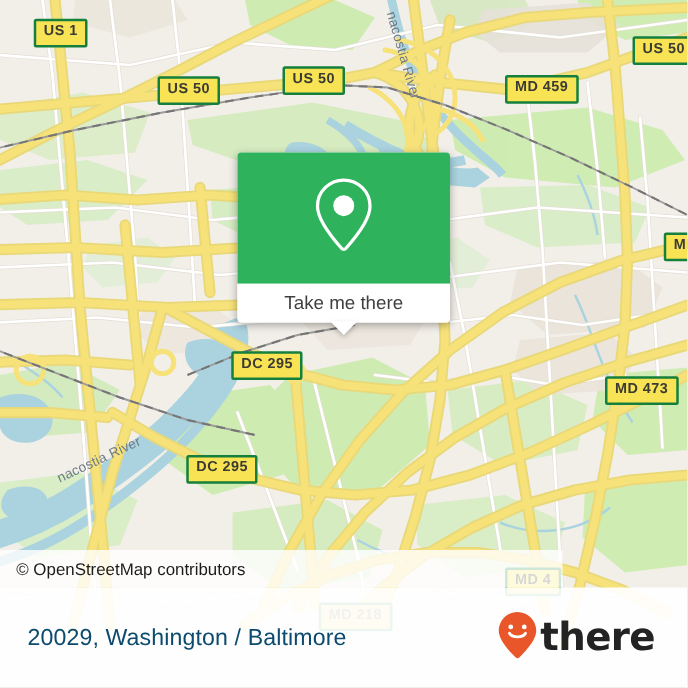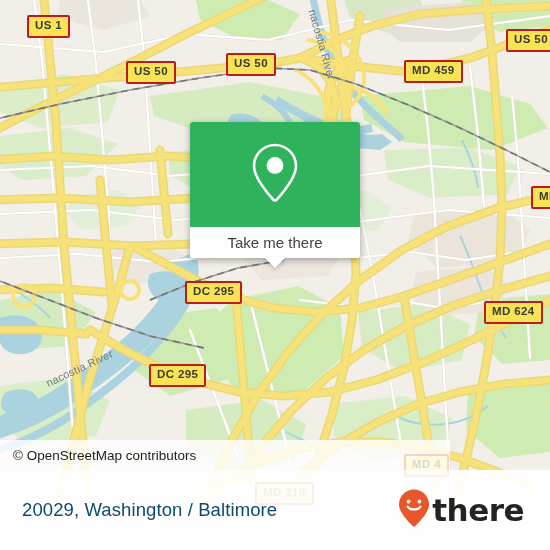--- a/index.html
+++ b/index.html
@@ -11,21 +11,21 @@
   #app{position:relative;width:550px;height:550px;overflow:hidden;background:#f2efe9;}
 
   
   #map{position:absolute;left:0;top:0;width:550px;height:550px;overflow:hidden;background:#f2efe9;}
   #map svg{display:block;width:550px;height:550px;}
 
   
   .shield{
     position:absolute;
     background:#f7e353;
-    border:2px solid #b91c1c;
+    border:2px solid #15803d;
     border-radius:2px;
     color:#3b3b33;
     font-size:11.5px;
     font-weight:bold;
     letter-spacing:.4px;
     line-height:1;
     padding:3px 6px 4px 6px;
     white-space:nowrap;
     font-family:"Liberation Sans", sans-serif;
     box-sizing:border-box;
@@ -331,21 +331,21 @@
       </g>
     </svg>
 
     <div class="shield" style="left:27px;top:15px;">US 1</div>
     <div class="shield" style="left:126px;top:61px;">US 50</div>
     <div class="shield" style="left:226px;top:53px;">US 50</div>
     <div class="shield" style="left:506px;top:29px;">US 50</div>
     <div class="shield" style="left:404px;top:60px;">MD 459</div>
     <div class="shield" style="left:185px;top:281px;">DC 295</div>
     <div class="shield" style="left:149px;top:364px;">DC 295</div>
-    <div class="shield" style="left:484px;top:301px;">MD 624</div>
+    <div class="shield" style="left:484px;top:301px;">MD 473</div>
     <div class="shield" style="left:531px;top:186px;">MD</div>
     <div class="shield" style="left:404px;top:454px;">MD 4</div>
     <div class="shield" style="left:255px;top:482px;">MD 218</div>
 
     <div class="river-label" style="left:318px;top:8px;transform:rotate(74deg);transform-origin:0 0;">nacostia River</div>
     <div class="river-label" style="left:44px;top:378px;transform:rotate(-25deg);transform-origin:0 0;">nacostia River</div>
   </div>
 
   <div id="callout">
     <div class="card-top">

